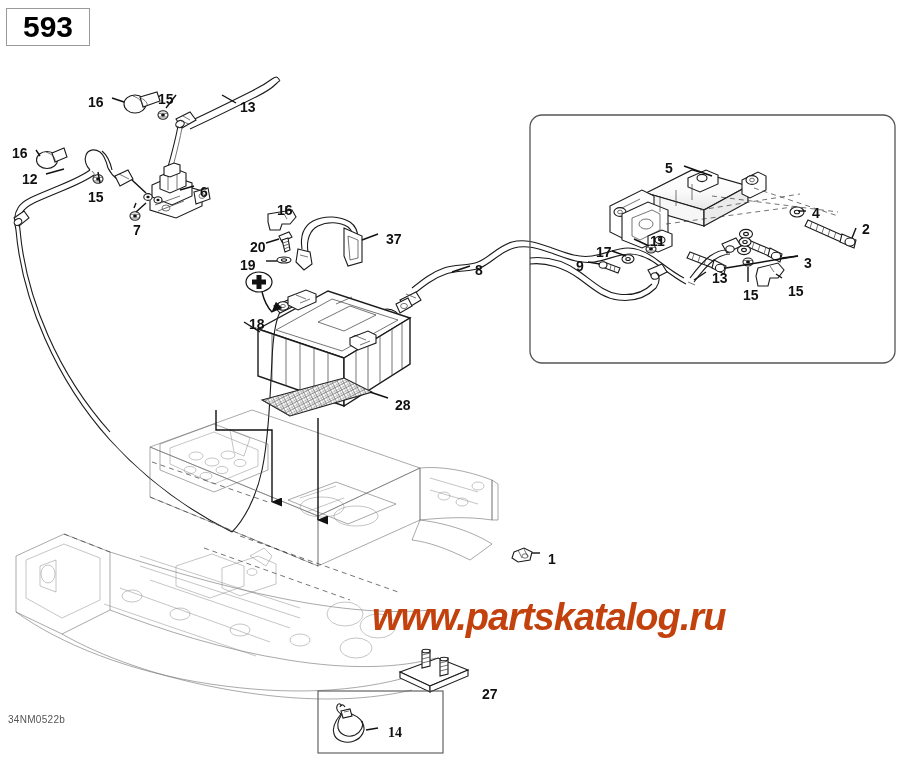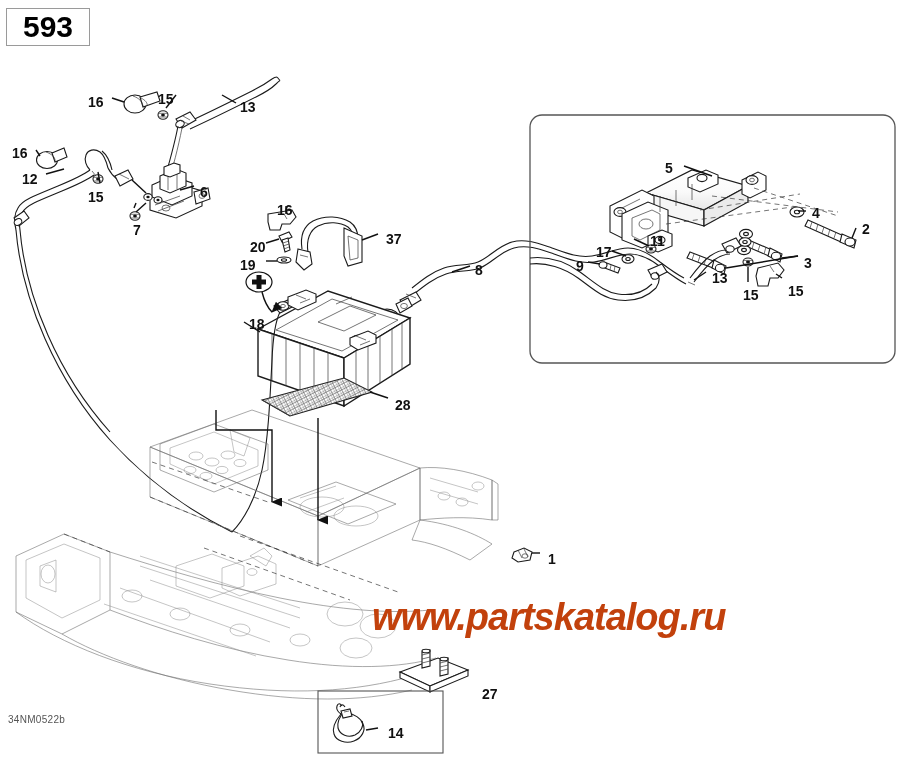--- a/index.html
+++ b/index.html
@@ -510,21 +510,21 @@
   <div class="cal" style="left: 133px; top: 223px;">7</div>
   <div class="cal" style="left: 277px; top: 203px;">16</div>
   <div class="cal" style="left: 250px; top: 240px;">20</div>
   <div class="cal" style="left: 240px; top: 258px;">19</div>
   <div class="cal" style="left: 386px; top: 232px;">37</div>
   <div class="cal" style="left: 475px; top: 263px;">8</div>
   <div class="cal" style="left: 228px; top: 317px; margin-left: 21px;">18</div>
   <div class="cal" style="left: 395px; top: 398px;">28</div>
   <div class="cal" style="left: 548px; top: 552px;">1</div>
   <div class="cal" style="left: 482px; top: 687px;">27</div>
-  <div class="cal" style="left: 388px; top: 726px;">14</div>
+  <div class="cal" style="left: 388px; top: 726px; font-family: Liberation Serif, serif;">14</div>
   <div class="cal" style="left: 665px; top: 161px;">5</div>
   <div class="cal" style="left: 812px; top: 206px;">4</div>
   <div class="cal" style="left: 862px; top: 222px;">2</div>
   <div class="cal" style="left: 804px; top: 256px;">3</div>
   <div class="cal" style="left: 650px; top: 234px;">11</div>
   <div class="cal" style="left: 596px; top: 245px;">17</div>
   <div class="cal" style="left: 576px; top: 259px;">9</div>
   <div class="cal" style="left: 712px; top: 271px;">13</div>
   <div class="cal" style="left: 743px; top: 288px;">15</div>
   <div class="cal" style="left: 788px; top: 284px;">15</div>

